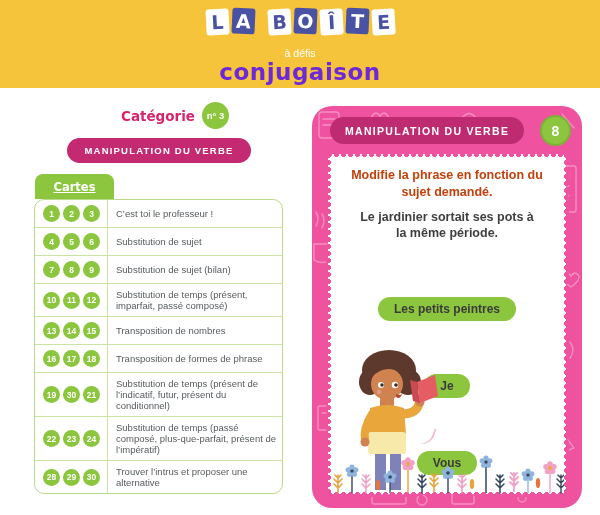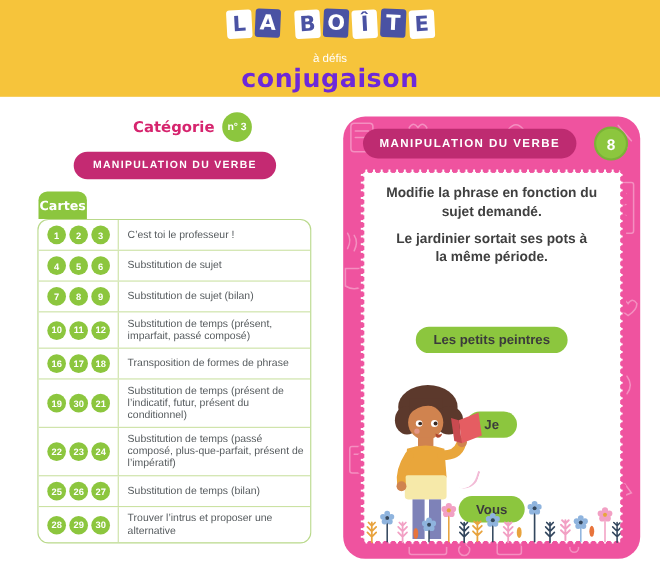--- a/index.html
+++ b/index.html
@@ -21,23 +21,23 @@
   .logo-series { color:#6d28d9; font-size:23px; font-weight:bold; font-family:"DejaVu Sans", sans-serif; letter-spacing:.5px; }
 
   
   .left { position:absolute; left:18px; top:96px; width:282px; }
   .category-line { display:flex; align-items:center; justify-content:center; gap:7px; margin-top:6px; }
   .cat-label { color:#D6246E; font-weight:bold; font-size:13.5px; font-family:"DejaVu Sans", sans-serif;margin-left:32px; }
   .cat-circle { width:27px; height:27px; border-radius:50%; background:#8CC63E; color:#fff; font-size:9.5px;
                 font-weight:bold; display:flex; align-items:center; justify-content:center; }
   .cat-pill { margin:9px auto 0; width:fit-content; background:#C42A72; color:#fff; font-weight:bold; font-size:9.5px;
               letter-spacing:1.2px; padding:7px 17px; border-radius:13px; }
-  .cartes-tab { margin-left:17px; margin-top:11px; width:44px; background:#8CC63E; color:#fff; font-weight:bold;
+  .cartes-tab { margin-left:17px; margin-top:11px; width:79px; background:#8CC63E; color:#fff; font-weight:bold;
                 font-size:11.5px; padding:6px 0 5px; text-align:center; border-radius:8px 8px 0 0;
-                font-family:"DejaVu Sans", sans-serif; }
+                font-family:"DejaVu Sans", sans-serif;text-decoration:underline; }
   .cards-table { margin-left:16px; width:249px; border:1.5px solid #B9D98B; border-radius:10px; background:#fff; overflow:hidden; }
   .row { display:flex; align-items:stretch; border-top:1px solid #CBE2A3; }
   .row:first-child { border-top:none; }
   .nums { display:flex; gap:3px; align-items:center; flex:0 0 72px; padding:5px 4px 5px 8px; }
   .num-circle { width:17px; height:17px; border-radius:50%; background:#8CC63E; color:#fff; font-weight:bold;
                 font-size:8.5px; display:flex; align-items:center; justify-content:center; }
   .label { flex:1; border-left:1px solid #CBE2A3; padding:5px 6px 5px 8px; font-size:9.5px; line-height:11px;
            color:#565B5E; display:flex; align-items:center; }
 
   
@@ -55,21 +55,21 @@
           background-size:7px 9px; background-repeat:repeat-x; }
   .sc-b { left:-2px; right:-2px; bottom:-4.5px; height:9px;
           background-image:radial-gradient(circle 2.7px at 3.5px 4.5px, #EF539F 99%, rgba(0,0,0,0) 100%);
           background-size:7px 9px; background-repeat:repeat-x; }
   .sc-l { top:-2px; bottom:-2px; left:-4.5px; width:9px;
           background-image:radial-gradient(circle 2.7px at 4.5px 3.5px, #EF539F 99%, rgba(0,0,0,0) 100%);
           background-size:9px 7px; background-repeat:repeat-y; }
   .sc-r { top:-2px; bottom:-2px; right:-4.5px; width:9px;
           background-image:radial-gradient(circle 2.7px at 4.5px 3.5px, #EF539F 99%, rgba(0,0,0,0) 100%);
           background-size:9px 7px; background-repeat:repeat-y; }
-  .instruction { margin-top:13px; text-align:center; color:#404040; font-weight:bold; font-size:12.5px;
+  .instruction { margin-top:13px; text-align:center; color:#c2410c; font-weight:bold; font-size:12.5px;
                  line-height:1.32; padding:0 16px; }
   .sentence { margin-top:9px; text-align:center; color:#3F3F3F; font-weight:bold; font-size:12.5px;
               line-height:1.3; padding:0 26px; }
   .answers { margin-top:11px; display:flex; flex-direction:column; align-items:center; gap:9px; }
   .answer-pill { background:#8CC63E; border-radius:14px; padding:5px 16px; font-size:12px; font-weight:bold; color:#3B3B3B;margin-top:44px; }
   .bottom-zone { position:absolute; left:0; right:0; bottom:0; height:152px; }
   .character { position:absolute; left:4px; bottom:2px; width:112px; height:148px; }
   .bubble { position:absolute; right:8px; top:8px; width:130px; padding:9px 6px;
             background:linear-gradient(#ffffff, #FADCEC); border:2px solid #FBE3F0; border-radius:16px;
             box-shadow:0 0 0 1.5px #F3C2DA; font-family:"DejaVu Serif", serif; font-style:italic;
@@ -137,20 +137,28 @@
         <div class="row">
           <div class="nums">
             <span class="num-circle">10</span>
             <span class="num-circle">11</span>
             <span class="num-circle">12</span>
           </div>
           <div class="label">Substitution de temps (présent, imparfait, passé composé)</div>
         </div>
         <div class="row">
           <div class="nums">
+            <span class="num-circle">13</span>
+            <span class="num-circle">14</span>
+            <span class="num-circle">15</span>
+          </div>
+          <div class="label">Transposition de nombres</div>
+        </div>
+        <div class="row">
+          <div class="nums">
             <span class="num-circle">16</span>
             <span class="num-circle">17</span>
             <span class="num-circle">18</span>
           </div>
           <div class="label">Transposition de formes de phrase</div>
         </div>
         <div class="row">
           <div class="nums">
             <span class="num-circle">19</span>
             <span class="num-circle">30</span>
@@ -158,28 +166,20 @@
           </div>
           <div class="label">Substitution de temps (présent de l’indicatif, futur, présent du conditionnel)</div>
         </div>
         <div class="row">
           <div class="nums">
             <span class="num-circle">22</span>
             <span class="num-circle">23</span>
             <span class="num-circle">24</span>
           </div>
           <div class="label">Substitution de temps (passé composé, plus-que-parfait, présent de l’impératif)</div>
-        </div>
-        <div class="row">
-          <div class="nums">
-            <span class="num-circle">25</span>
-            <span class="num-circle">26</span>
-            <span class="num-circle">27</span>
-          </div>
-          <div class="label">Substitution de temps (bilan)</div>
         </div>
         <div class="row">
           <div class="nums">
             <span class="num-circle">28</span>
             <span class="num-circle">29</span>
             <span class="num-circle">30</span>
           </div>
           <div class="label">Trouver l’intrus et proposer une alternative</div>
         </div>
       </div>

